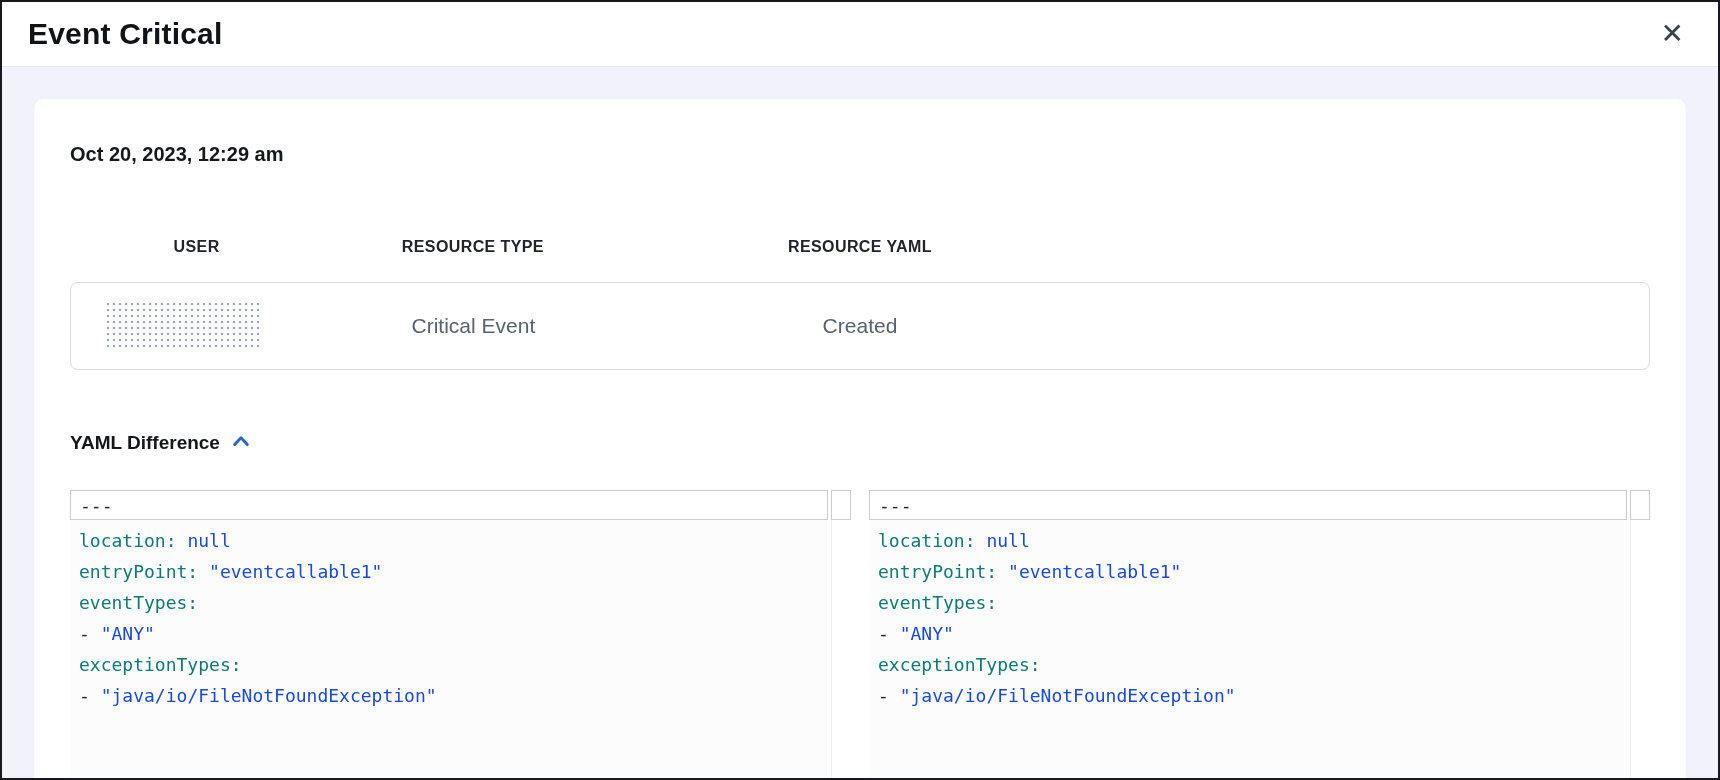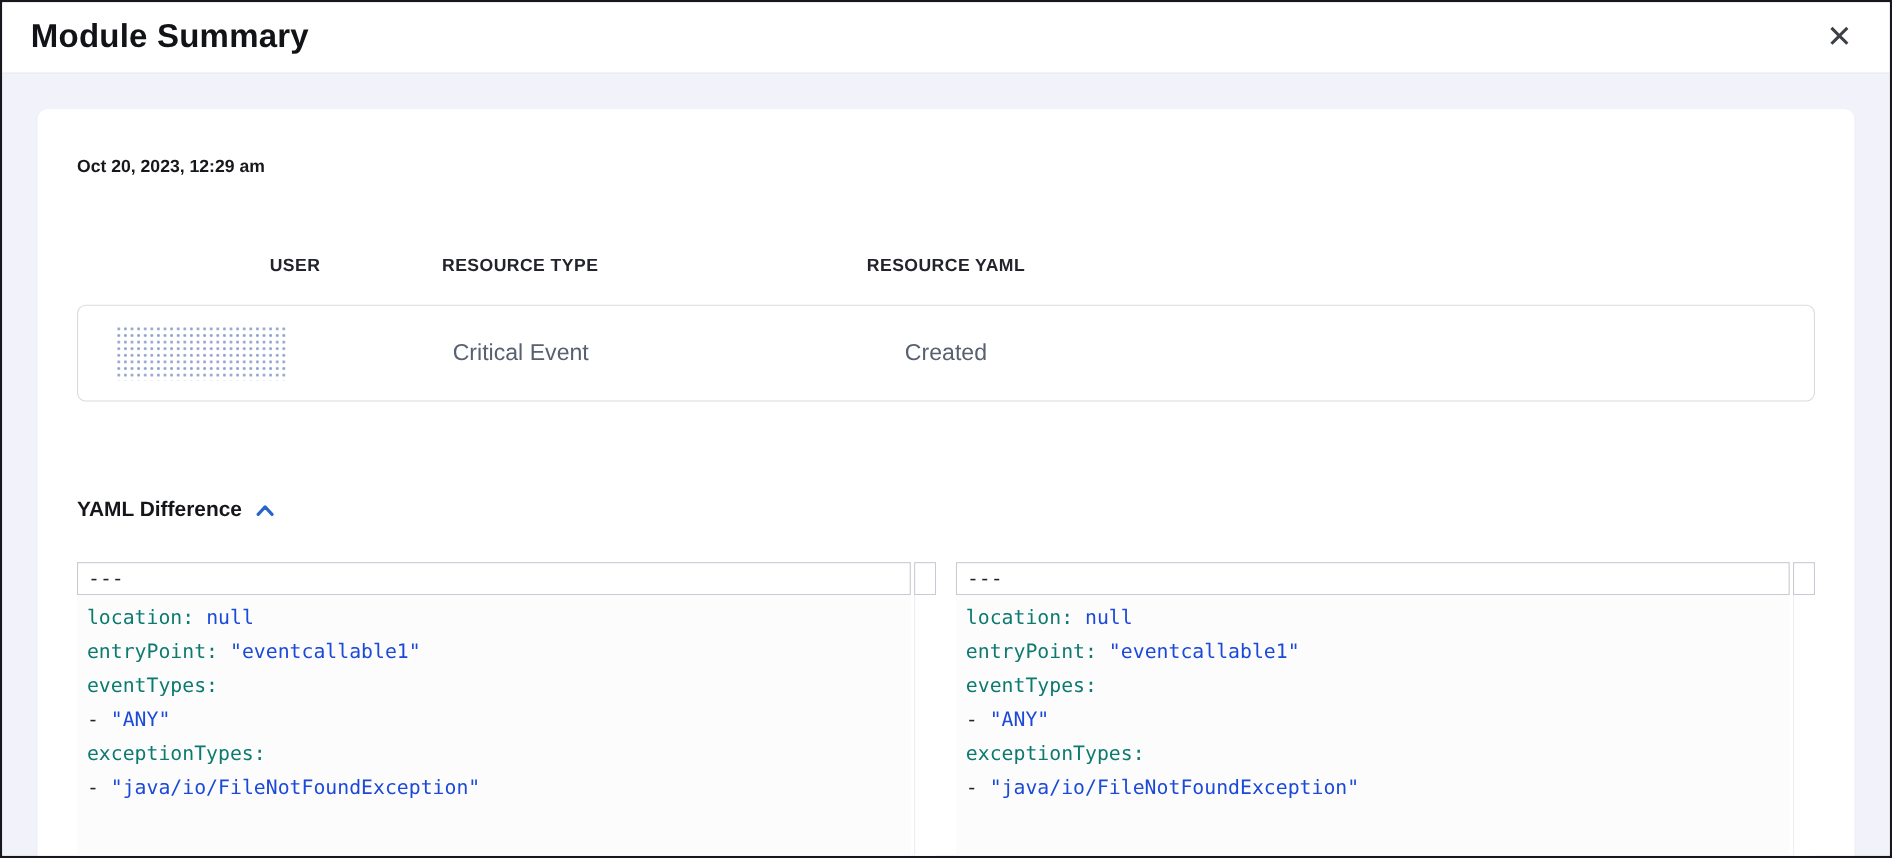--- a/index.html
+++ b/index.html
@@ -35,52 +35,52 @@
   }
 
   .card {
     background:#fff;
     border-radius:10px;
     box-shadow:0 1px 2px rgba(25,25,60,0.05);
     padding:44px 36px;
     height:1000px;
   }
 
-  .event-timestamp { font-size:16px; font-weight:700; color:#17181c; }
+  .event-timestamp { font-size:20px; font-weight:700; color:#17181c; }
   .event-meta { margin-top:12px; font-size:20px; color:#9aa0ac; }
 
   .table-headers {
     margin-top:72px;
     display:grid;
     grid-template-columns:14% 23% 26% 27%;
   }
   .th { font-size:16px; font-weight:700; color:#23242b; letter-spacing:0.4px; text-align:center; }
-  .th.first { text-align:right; padding-left:32px; }
+  .th.first { text-align:center; padding-left:32px; }
 
   .event-row {
     margin-top:26px;
     height:88px;
     border:1px solid #dadbe2;
     border-radius:8px;
     display:grid;
     grid-template-columns:14% 23% 26% 27%;
     align-items:center;
     background:#fff;
   }
   .td { font-size:21px; color:#596070; text-align:center; }
   .user-redacted {
     width:157px; height:50px; margin-left:34px;
     background-image:radial-gradient(#8ea2cc 1.1px, transparent 1.4px);
     background-size:6px 6px;
     border-radius:3px;
   }
 
   .yaml-head {
-    margin-top:88px;
-    display:flex; align-items:center; gap:10px;
+    margin-top:62px;
+    display:flex; gap:10px;
     cursor:pointer; width:fit-content;
   }
   .yaml-label { font-size:19px; font-weight:700; color:#15161a; }
   .chevron-svg { display:block; }
 
   .diff-grid {
     margin-top:36px;
     display:grid;
     grid-template-columns:1fr 1fr;
     gap:18px;
@@ -107,21 +107,21 @@
   }
   .code-line { line-height:31px; white-space:pre; }
   .diff-scrollbar { width:20px; margin-left:3px; background:#ffffff; border-left:1px solid #ededf2; }
 </style>
 </head>
 <body>
 
 <div class="frame">
 
   <div class="modal-header">
-    <div class="modal-title">Module Summary</div>
+    <div class="modal-title">Event Critical</div>
     <button class="close-button">
       <span>✕</span>
     </button>
   </div>
 
   <div class="modal-body">
     <div class="card">
 
       <div class="event-timestamp">Oct 20, 2023, 12:29 am</div>
 

